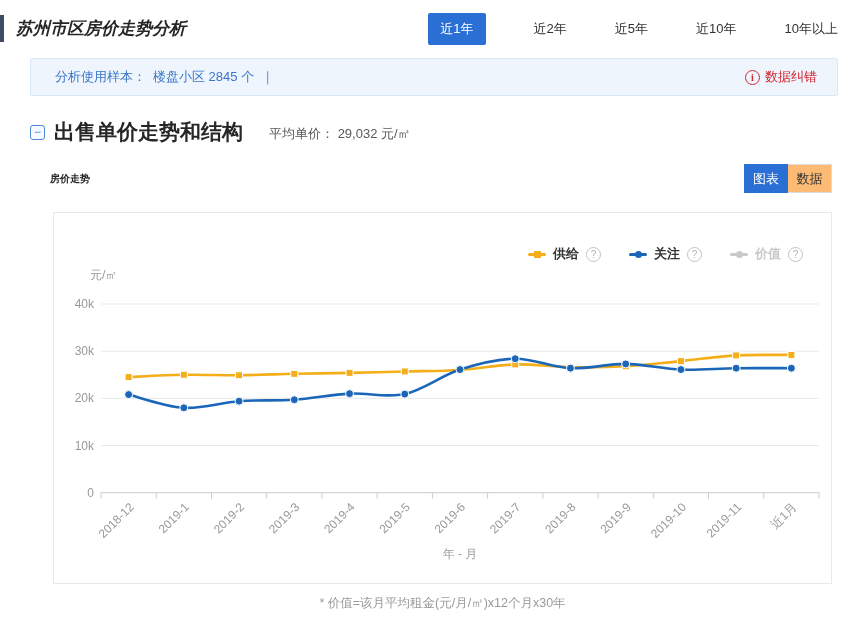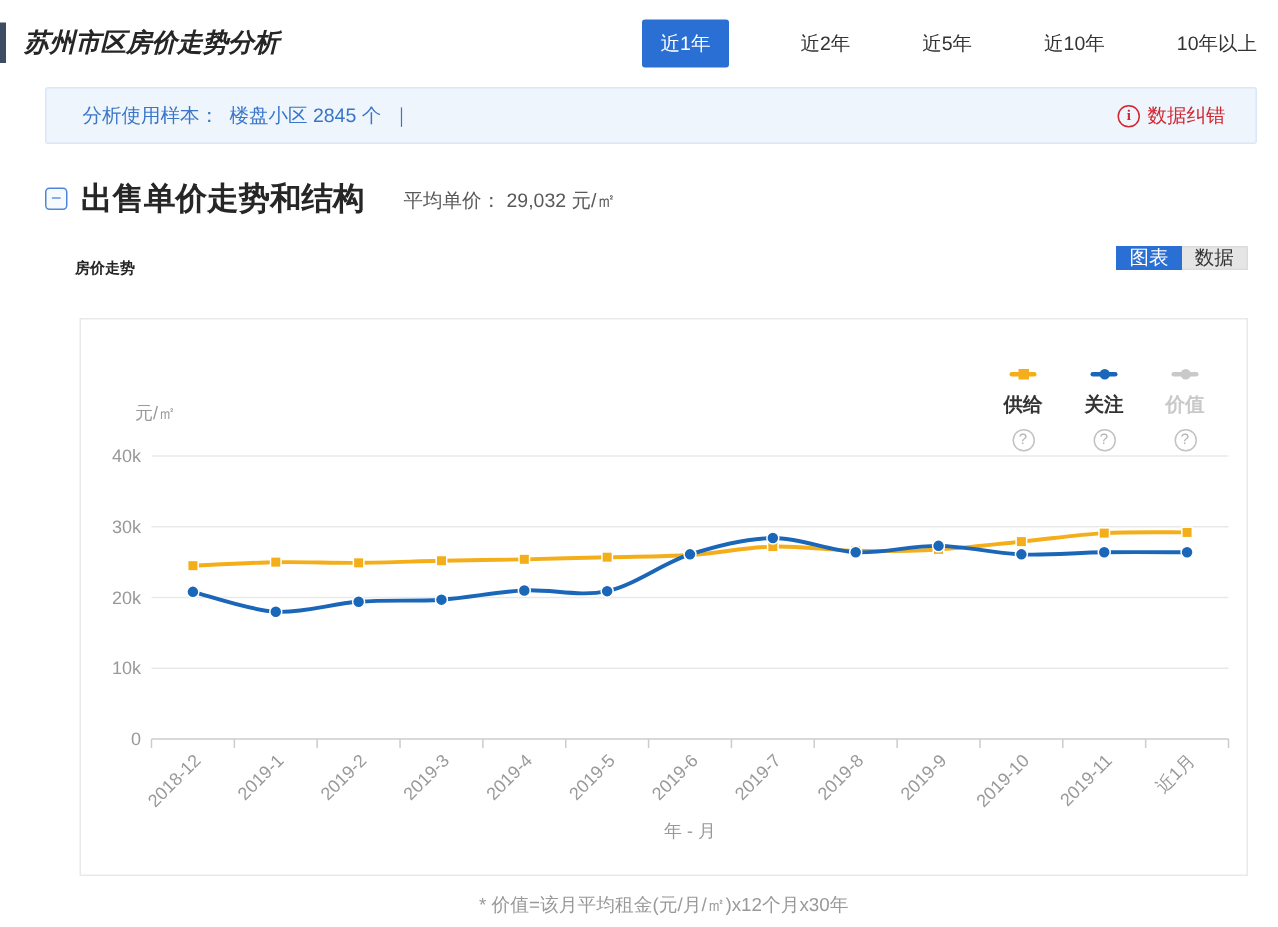--- a/index.html
+++ b/index.html
@@ -30,30 +30,30 @@
   .section-header { position:absolute; left:30px; top:118px; display:flex; align-items:center; }
   .collapse-icon { width:15px; height:15px; border:1px solid #4d88d8; border-radius:3px;
     background:#f6faff; color:#4d88d8; font-size:12px; line-height:12px; text-align:center; cursor:pointer; }
   .section-title { margin-left:9px; font-size:21px; font-weight:bold; color:#262626; }
   .avg { margin-left:26px; font-size:13px; color:#595959; padding-top:3px; }
 
   
   .chart-header { position:absolute; left:50px; top:164px; right:20px; height:32px; }
   .chart-title { position:absolute; left:0; top:8px; font-size:10px; font-weight:bold; color:#262626; }
   .view-toggle { position:absolute; right:0; top:0; display:flex; }
-  .toggle-btn { width:44px; height:16px; display:flex; align-items:center; justify-content:center;
+  .toggle-btn { width:44px; height:29px; display:flex; align-items:center; justify-content:center;
     font-size:13px; cursor:pointer; }
   .toggle-btn.active { background:#2a6fd3; color:#fff; border:1px solid #2a6fd3; }
-  .toggle-btn.inactive { background:#e5e5e5; color:#333; border:1px solid #dcdcdc; border-left:none; }
+  .toggle-btn.inactive { background:#fdba74; color:#333; border:1px solid #dcdcdc; border-left:none; }
 
   
   .chart-panel { position:absolute; left:53px; top:212px; width:779px; height:372px;
     border:1px solid #e9e9e9; background:#fff; }
   .legend { position:absolute; top:32px; right:28px; display:flex; align-items:center; gap:28px; }
-  .legend-item { display:flex; align-items:center; gap:7px; cursor:pointer;flex-direction:column; }
+  .legend-item { display:flex; align-items:center; gap:7px; cursor:pointer; }
   .lg-mark { position:relative; width:18px; height:9px; }
   .lg-line { position:absolute; left:0; top:3px; width:18px; height:3px; border-radius:2px; }
   .lg-marker { position:absolute; left:5.5px; top:1px; width:7px; height:7px; }
   .lg-label { font-size:13px; font-weight:bold; color:#333; }
   .legend-item.disabled .lg-label { color:#c9c9c9; }
   .help-icon { width:15px; height:15px; border:1px solid #c3c3c3; border-radius:50%;
     color:#b3b3b3; font-size:10px; display:flex; align-items:center; justify-content:center; }
   #chart-svg { position:absolute; left:0; top:0; }
 
   

